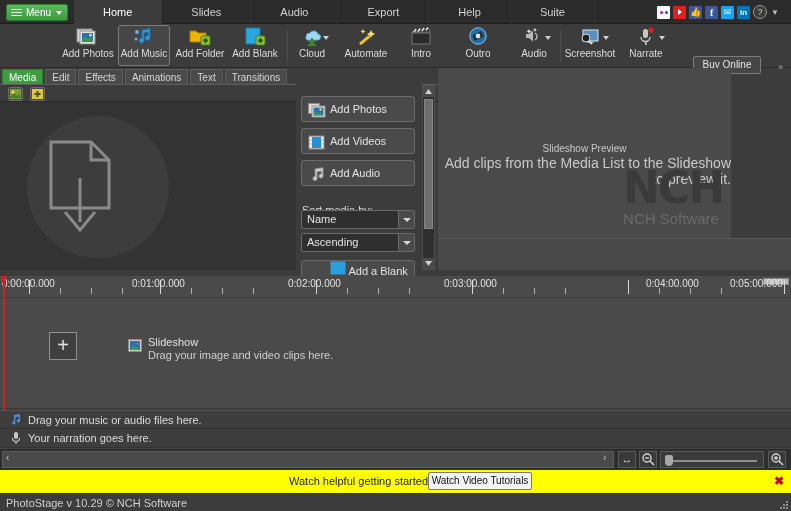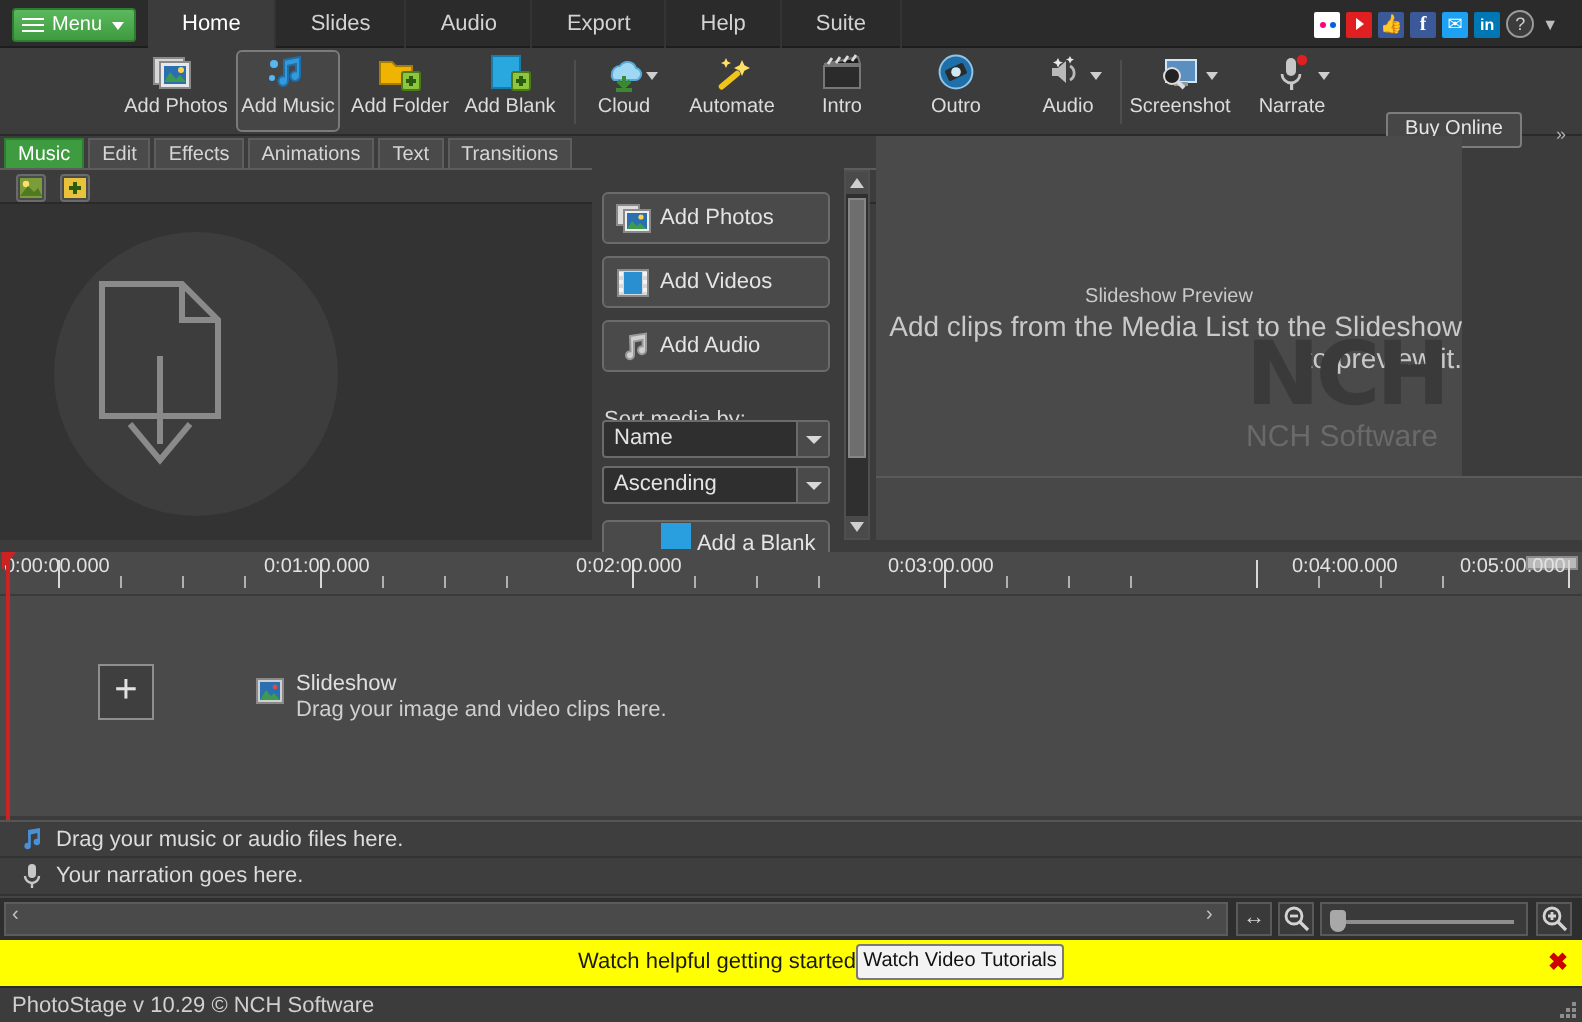--- a/index.html
+++ b/index.html
@@ -32,21 +32,21 @@
   .menu-btn .burger i {
     display:block; height:1px; background:#fff; margin-bottom:2px;
   }
   .menu-btn .caret {
     position:absolute; right:5px; top:6px;
     border-left:3px solid transparent; border-right:3px solid transparent;
     border-top:4px solid #ffffff;
   }
   .tabs { position:absolute; left:74px; top:0; height:24px; display:flex; }
   .tab {
-    height:24px; line-height:24px; padding:0 17px;
+    height:24px; line-height:24px; padding:0 29px;
     color:#d3d3d3; font-size:11px; white-space:nowrap;
     border-right:1px solid #343434;
   }
   .tab.active { background:#3c3c3c; color:#ffffff; }
   .social { position:absolute; right:12px; top:5px; display:flex; gap:3px; align-items:center; }
   .sico { width:13px; height:13px; border-radius:1px; position:relative; display:block; }
   .sico-flickr { background:#ffffff; }
   .sico-flickr::before, .sico-flickr::after {
     content:""; position:absolute; top:5px; width:3px; height:3px; border-radius:50%;
   }
@@ -424,21 +424,21 @@
       </span>
       <span class="lbl">Narrate</span>
       <span class="rib-caret" style="left:37px; top:10px;"></span>
     </div>
 
     <div class="buy-btn">Buy Online</div>
     <div class="rib-more">»</div>
   </div>
 
   <div class="subtabs">
-    <div class="subtab active">Music</div>
+    <div class="subtab active">Media</div>
     <div class="subtab">Edit</div>
     <div class="subtab">Effects</div>
     <div class="subtab">Animations</div>
     <div class="subtab">Text</div>
     <div class="subtab">Transitions</div>
   </div>
 
   <div class="subtools">
     <div class="subtool" style="left:8px;">
       <svg width="13" height="12" viewBox="0 0 13 12">

